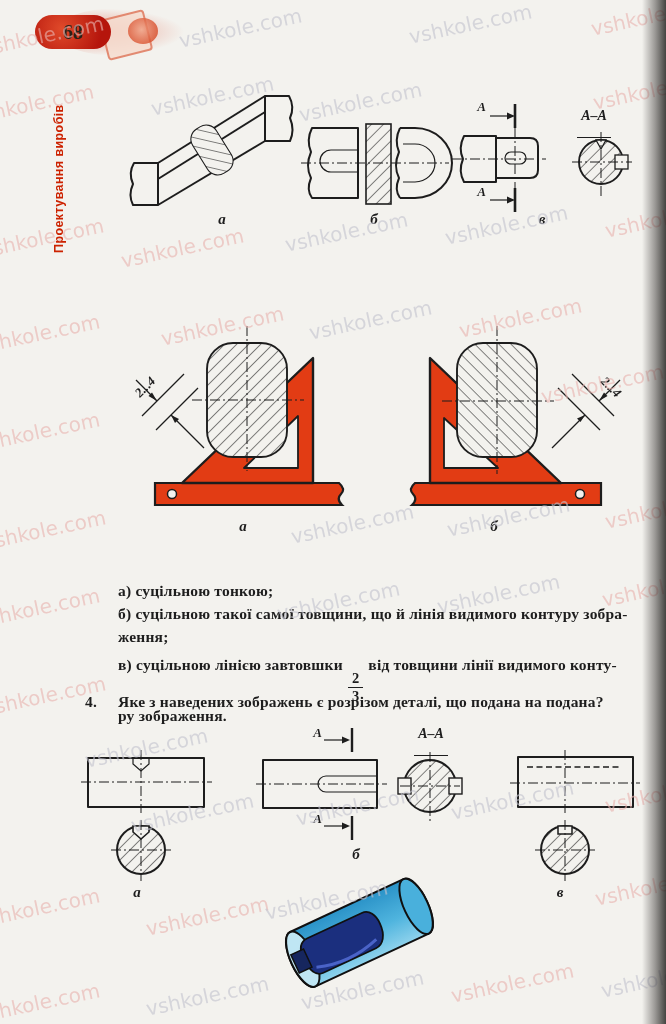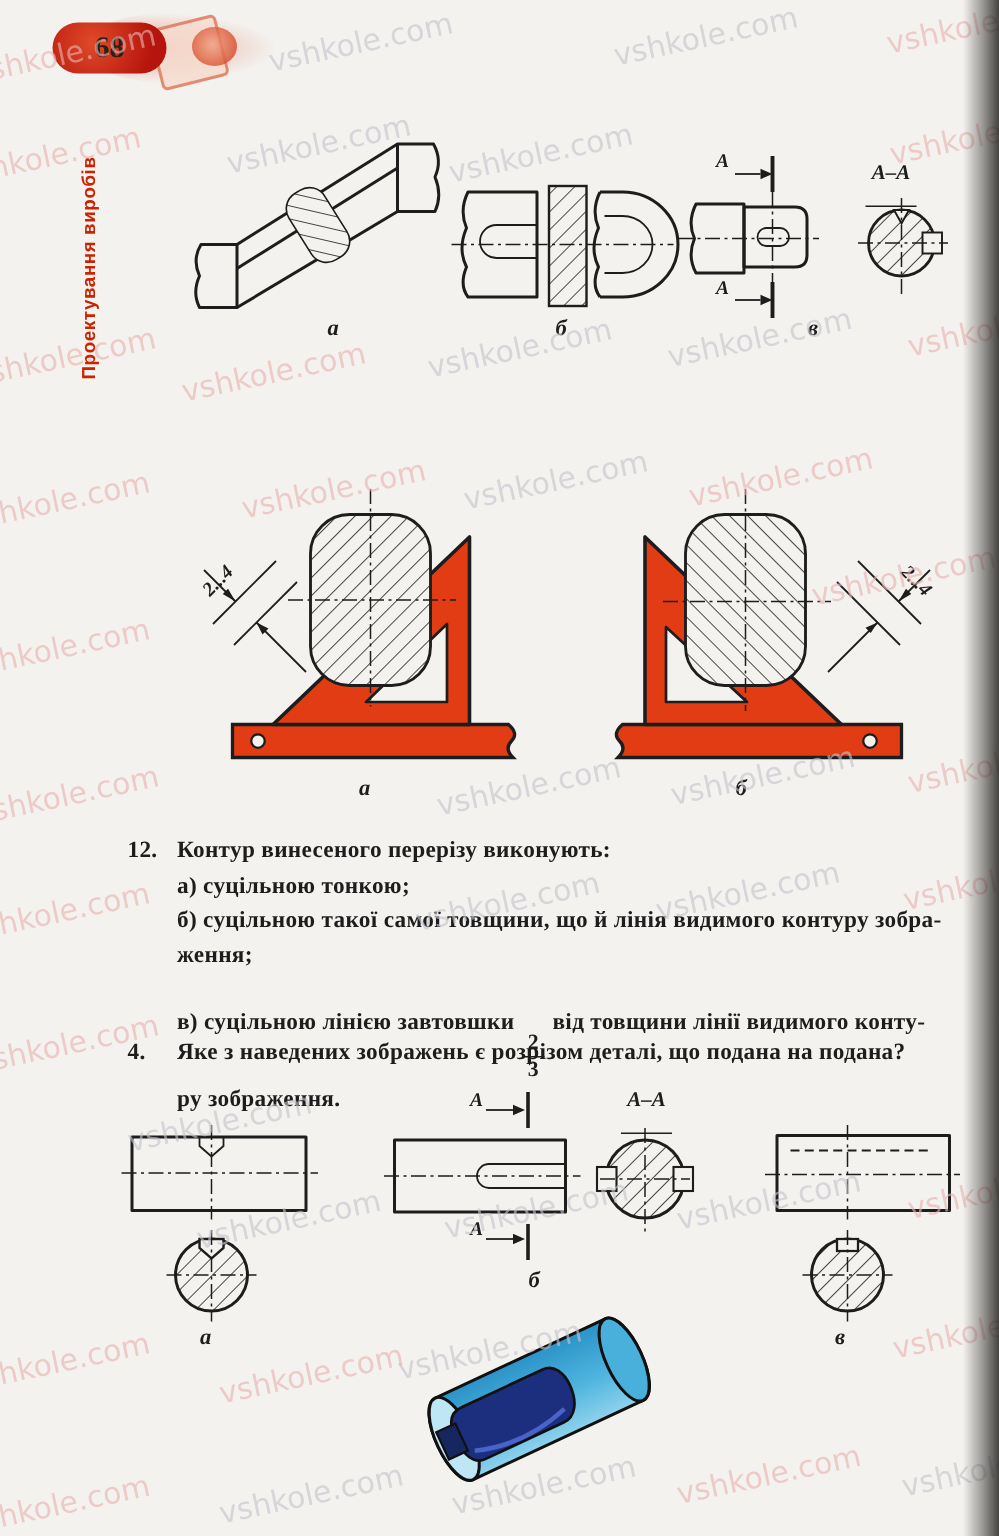--- a/index.html
+++ b/index.html
@@ -155,25 +155,24 @@
     <line class="thin" x1="222" y1="64" x2="201" y2="85"></line>
     <polygon points="201,85 206,76.5 209.5,80" fill="#1d1d1d"></polygon>
     <line class="thin" x1="154" y1="132" x2="187" y2="99"></line>
     <polygon points="187,99 179,102.5 182.5,106" fill="#1d1d1d"></polygon>
     <text class="dim" transform="translate(210,74) rotate(45)" text-anchor="middle">2...4</text>
   </svg>
 
   <div class="figlab" style="left:231px;top:518px">а</div>
   <div class="figlab" style="left:482px;top:518px">б</div>
 
-  <div class="q nowrap" style="top:556px"><span class="qnum">12.</span><span>Контур винесеного перерізу виконують:</span></div>
   <div class="opt" style="top:580px"><span>а)</span> <span>суцільною тонкою;</span></div>
   <div class="opt" style="top:603px"><span>б)</span> <span>суцільною такої самої товщини, що й лінія видимого контуру зобра-
 ження;</span></div>
-  <div class="opt" style="top:671px"><span>в)</span> <span>суцільною лінією завтовшки</span><span class="frac"><span class="fn">2</span><span class="fd">3</span></span><span>від товщини лінії видимого конту-
+  <div class="opt" style="top:654px"><span>в)</span> <span>суцільною лінією завтовшки</span><span class="frac"><span class="fn">2</span><span class="fd">3</span></span><span>від товщини лінії видимого конту-
 ру зображення.</span></div>
 
   <div class="q nowrap" style="top:691px"><span class="qnum">4.</span><span>Яке з наведених зображень є розрізом деталі, що подана на подана?</span></div>
 
   <svg class="fig" style="left:85px;top:750px" width="125" height="132" viewBox="0 0 125 132">
     <rect x="3" y="8" width="116" height="49" class="thick"></rect>
     <path class="thin" d="M48,8 V14 L56,21 L64,14 V8" stroke-width="1.6"></path>
     <line class="cl" x1="-4" y1="32" x2="127" y2="32"></line>
     <line class="cl" x1="56" y1="0" x2="56" y2="63"></line>
     <circle cx="56" cy="100" r="24" fill="#f3f2ee"></circle>

